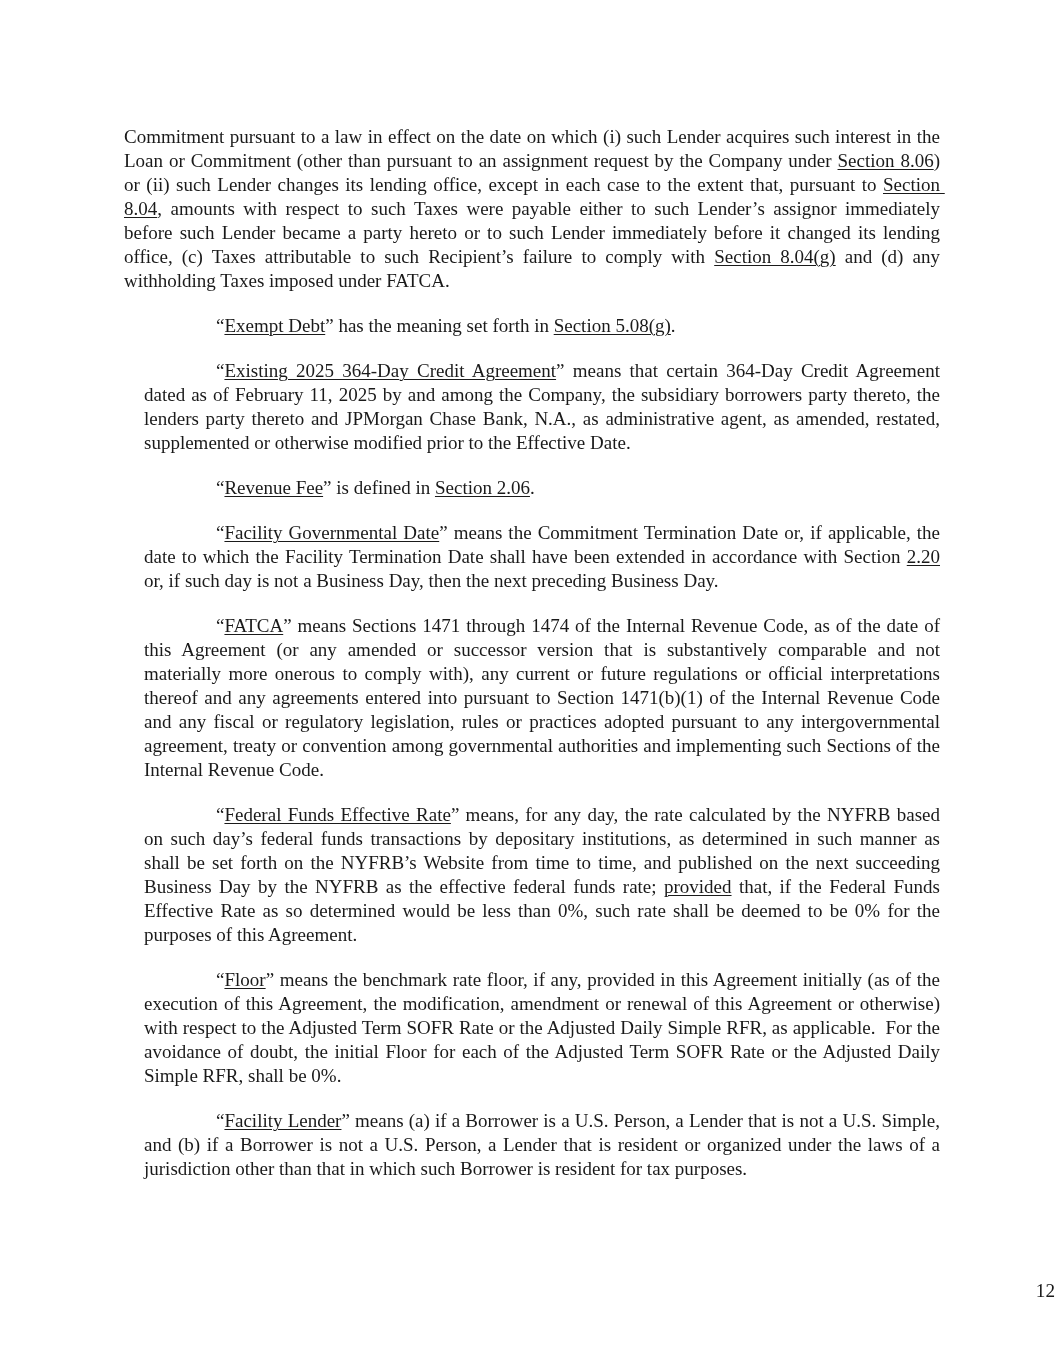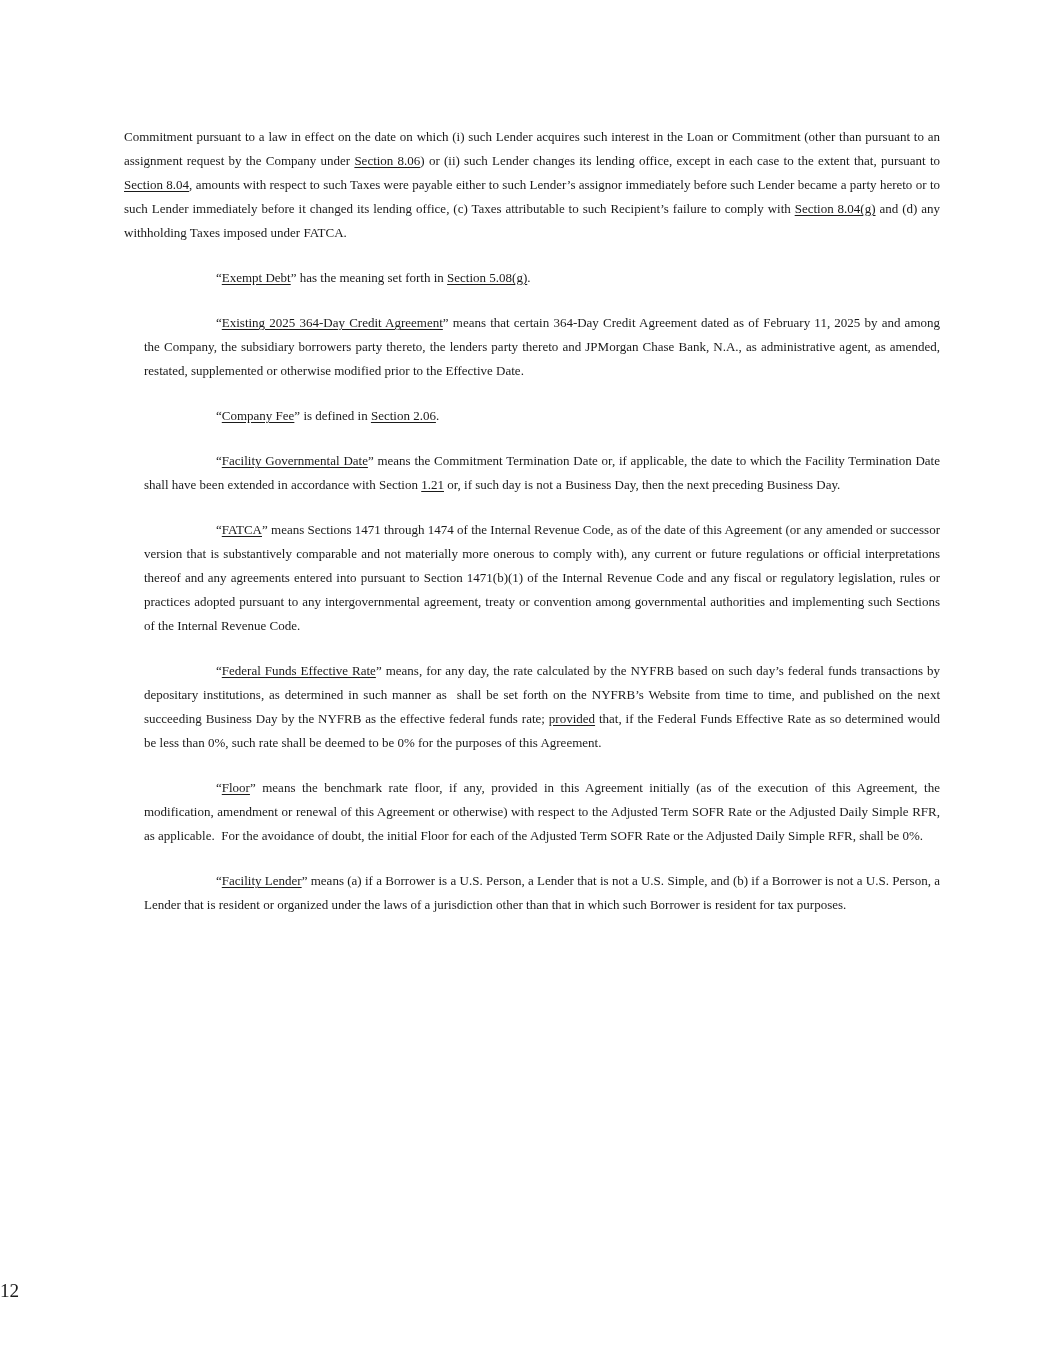--- a/index.html
+++ b/index.html
@@ -1,38 +1,38 @@
 <!DOCTYPE html>
 <html><head>
 <meta charset="utf-8">
 <style>
   html, body { margin: 0; padding: 0; background: #ffffff; }
   body { width: 1055px; height: 1365px; position: relative; overflow: hidden; }
   .page {
     position: absolute; left: 124px; top: 125px; width: 816px;
-    font-family: "Liberation Serif", serif; font-size: 13px; line-height: 24px;
+    font-family: "Liberation Serif", serif; font-size: 19px; line-height: 24px;
     color: #1a1a1a; text-align: justify;
   }
   .para { margin: 0 0 21px 0; }
   .para.indent { text-indent: 72px; margin-left: 20px; }
   .u { text-decoration: underline; text-underline-offset: 2px; text-decoration-thickness: 1px; }
   .page-number {
-    position: absolute; left: 0; width: 1055px; top: 1280px; text-align: left;
+    position: absolute; left: 0; width: 1055px; top: 1280px; text-align: right;
     font-family: "Liberation Serif", serif; font-size: 19.2px; color: #1a1a1a;
   }
   .ws { white-space: pre-wrap; }
 </style>
 </head>
 <body>
 
 <div class="page">
   <p class="para ws"><span>Commitment pursuant to a law in effect on the date on which (i) such Lender acquires such interest in the Loan or Commitment (other than pursuant to an assignment request by the Company under </span><span class="u">Section 8.06</span><span>) or (ii) such Lender changes its lending office, except in each case to the extent that, pursuant to </span><span class="u">Section 8.04</span><span>, amounts with respect to such Taxes were payable either to such Lender’s assignor immediately before such Lender became a party hereto or to such Lender immediately before it changed its lending office, (c) Taxes attributable to such Recipient’s failure to comply with </span><span class="u">Section 8.04(g)</span><span> and (d) any withholding Taxes imposed under FATCA.</span></p>
   <p class="para indent ws"><span>“</span><span class="u">Exempt Debt</span><span>” has the meaning set forth in </span><span class="u">Section 5.08(g)</span><span>.</span></p>
   <p class="para indent ws"><span>“</span><span class="u">Existing 2025 364-Day Credit Agreement</span><span>” means that certain 364-Day Credit Agreement dated as of February 11, 2025 by and among the Company, the subsidiary borrowers party thereto, the lenders party thereto and JPMorgan Chase Bank, N.A., as administrative agent, as amended, restated, supplemented or otherwise modified prior to the Effective Date.</span></p>
-  <p class="para indent ws"><span>“</span><span class="u">Company Fee</span><span>” is defined in </span><span class="u">Section 2.06</span><span>.</span></p>
-  <p class="para indent ws"><span>“</span><span class="u">Facility Governmental Date</span><span>” means the Commitment Termination Date or, if applicable, the date to which the Facility Termination Date shall have been extended in accordance with Section </span><span class="u">1.21</span><span> or, if such day is not a Business Day, then the next preceding Business Day.</span></p>
+  <p class="para indent ws"><span>“</span><span class="u">Revenue Fee</span><span>” is defined in </span><span class="u">Section 2.06</span><span>.</span></p>
+  <p class="para indent ws"><span>“</span><span class="u">Facility Governmental Date</span><span>” means the Commitment Termination Date or, if applicable, the date to which the Facility Termination Date shall have been extended in accordance with Section </span><span class="u">2.20</span><span> or, if such day is not a Business Day, then the next preceding Business Day.</span></p>
   <p class="para indent ws"><span>“</span><span class="u">FATCA</span><span>” means Sections 1471 through 1474 of the Internal Revenue Code, as of the date of this Agreement (or any amended or successor version that is substantively comparable and not materially more onerous to comply with), any current or future regulations or official interpretations thereof and any agreements entered into pursuant to Section 1471(b)(1) of the Internal Revenue Code and any fiscal or regulatory legislation, rules or practices adopted pursuant to any intergovernmental agreement, treaty or convention among governmental authorities and implementing such Sections of the Internal Revenue Code.</span></p>
   <p class="para indent ws"><span>“</span><span class="u">Federal Funds Effective Rate</span><span>” means, for any day, the rate calculated by the NYFRB based on such day’s federal funds transactions by depositary institutions, as determined in such manner as  shall be set forth on the NYFRB’s Website from time to time, and published on the next succeeding Business Day by the NYFRB as the effective federal funds rate; </span><span class="u">provided</span><span> that, if the Federal Funds Effective Rate as so determined would be less than 0%, such rate shall be deemed to be 0% for the purposes of this Agreement.</span></p>
   <p class="para indent ws"><span>“</span><span class="u">Floor</span><span>” means the benchmark rate floor, if any, provided in this Agreement initially (as of the execution of this Agreement, the modification, amendment or renewal of this Agreement or otherwise) with respect to the Adjusted Term SOFR Rate or the Adjusted Daily Simple RFR, as applicable.  For the avoidance of doubt, the initial Floor for each of the Adjusted Term SOFR Rate or the Adjusted Daily Simple RFR, shall be 0%.</span></p>
   <p class="para indent ws"><span>“</span><span class="u">Facility Lender</span><span>” means (a) if a Borrower is a U.S. Person, a Lender that is not a U.S. Simple, and (b) if a Borrower is not a U.S. Person, a Lender that is resident or organized under the laws of a jurisdiction other than that in which such Borrower is resident for tax purposes.</span></p>
 </div>
 
 <div class="page-number">12</div>
 
 </body></html>

